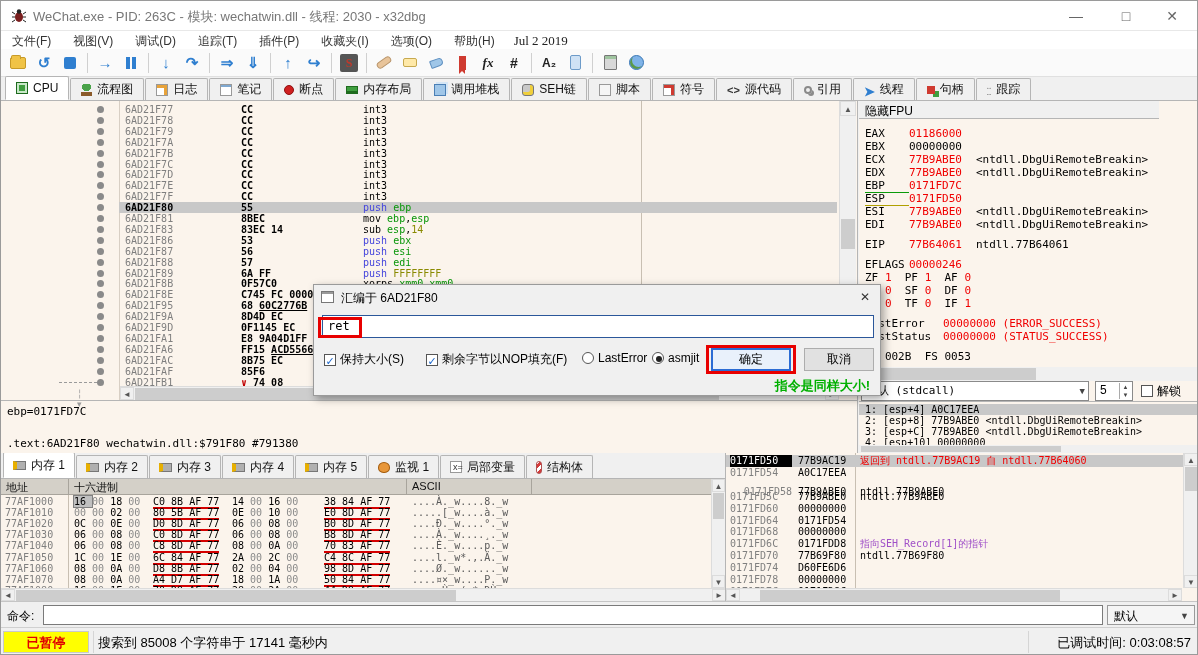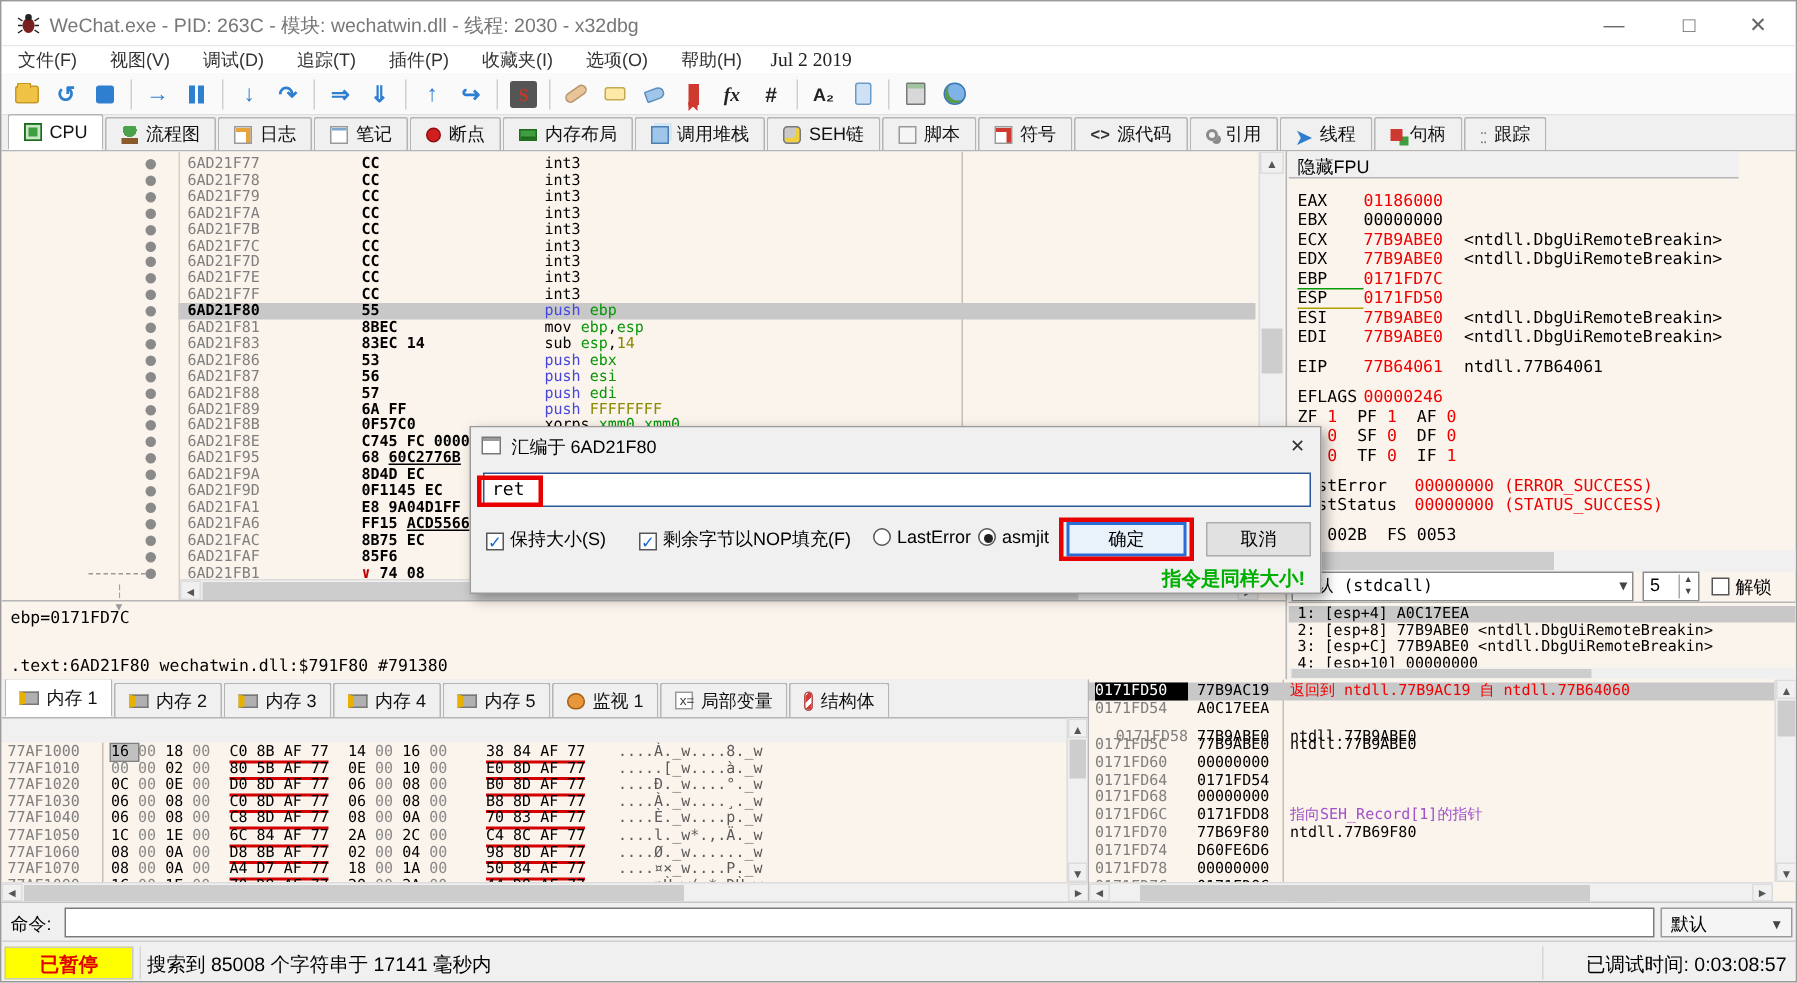--- a/index.html
+++ b/index.html
@@ -568,20 +568,28 @@
       </div>
       <div class="dtab">
         <span class="ticon di-locals">x=</span>
         <span>局部变量</span>
       </div>
       <div class="dtab">
         <span class="ticon di-struct"></span>
         <span>结构体</span>
       </div>
     </div>
+  <div id="dumphead">
+    <span style="left:5px">地址</span>
+    <span style="left:73px">十六进制</span>
+    <span style="left:411px">ASCII</span>
+    <div class="hdr-div" style="left:67px"></div>
+    <div class="hdr-div" style="left:405px"></div>
+    <div class="hdr-div" style="left:530px"></div>
+  </div>
   <div id="dumprows">
       <div class="mrow" style="top: 1px; left: 0px; width: 100%;"><span class="ma">77AF1000</span><span class="mg" style="left: 73px;"><span class=" selbyte">16 </span><span class="b00">00 </span><span>18 </span><span class="b00">00</span></span><span class="mg ptr" style="left: 152px;"><span>C0 </span><span>8B </span><span>AF </span><span>77</span></span><span class="mg" style="left: 231px;"><span>14 </span><span class="b00">00 </span><span>16 </span><span class="b00">00</span></span><span class="mg ptr" style="left: 323px;"><span>38 </span><span>84 </span><span>AF </span><span>77</span></span><span class="masc">....À._w....8._w</span></div>
       <div class="mrow" style="top: 12.1px; left: 0px; width: 100%;"><span class="ma">77AF1010</span><span class="mg" style="left: 73px;"><span class="b00">00 </span><span class="b00">00 </span><span>02 </span><span class="b00">00</span></span><span class="mg ptr" style="left: 152px;"><span>80 </span><span>5B </span><span>AF </span><span>77</span></span><span class="mg" style="left: 231px;"><span>0E </span><span class="b00">00 </span><span>10 </span><span class="b00">00</span></span><span class="mg ptr" style="left: 323px;"><span>E0 </span><span>8D </span><span>AF </span><span>77</span></span><span class="masc">.....[_w....à._w</span></div>
       <div class="mrow" style="top: 23.2px; left: 0px; width: 100%;"><span class="ma">77AF1020</span><span class="mg" style="left: 73px;"><span>0C </span><span class="b00">00 </span><span>0E </span><span class="b00">00</span></span><span class="mg ptr" style="left: 152px;"><span>D0 </span><span>8D </span><span>AF </span><span>77</span></span><span class="mg" style="left: 231px;"><span>06 </span><span class="b00">00 </span><span>08 </span><span class="b00">00</span></span><span class="mg ptr" style="left: 323px;"><span>B0 </span><span>8D </span><span>AF </span><span>77</span></span><span class="masc">....Ð._w....°._w</span></div>
       <div class="mrow" style="top: 34.3px; left: 0px; width: 100%;"><span class="ma">77AF1030</span><span class="mg" style="left: 73px;"><span>06 </span><span class="b00">00 </span><span>08 </span><span class="b00">00</span></span><span class="mg ptr" style="left: 152px;"><span>C0 </span><span>8D </span><span>AF </span><span>77</span></span><span class="mg" style="left: 231px;"><span>06 </span><span class="b00">00 </span><span>08 </span><span class="b00">00</span></span><span class="mg ptr" style="left: 323px;"><span>B8 </span><span>8D </span><span>AF </span><span>77</span></span><span class="masc">....À._w....¸._w</span></div>
       <div class="mrow" style="top: 45.4px; left: 0px; width: 100%;"><span class="ma">77AF1040</span><span class="mg" style="left: 73px;"><span>06 </span><span class="b00">00 </span><span>08 </span><span class="b00">00</span></span><span class="mg ptr" style="left: 152px;"><span>C8 </span><span>8D </span><span>AF </span><span>77</span></span><span class="mg" style="left: 231px;"><span>08 </span><span class="b00">00 </span><span>0A </span><span class="b00">00</span></span><span class="mg ptr" style="left: 323px;"><span>70 </span><span>83 </span><span>AF </span><span>77</span></span><span class="masc">....È._w....p._w</span></div>
       <div class="mrow" style="top: 56.5px; left: 0px; width: 100%;"><span class="ma">77AF1050</span><span class="mg" style="left: 73px;"><span>1C </span><span class="b00">00 </span><span>1E </span><span class="b00">00</span></span><span class="mg ptr" style="left: 152px;"><span>6C </span><span>84 </span><span>AF </span><span>77</span></span><span class="mg" style="left: 231px;"><span>2A </span><span class="b00">00 </span><span>2C </span><span class="b00">00</span></span><span class="mg ptr" style="left: 323px;"><span>C4 </span><span>8C </span><span>AF </span><span>77</span></span><span class="masc">....l._w*.,.Ä._w</span></div>
       <div class="mrow" style="top: 67.6px; left: 0px; width: 100%;"><span class="ma">77AF1060</span><span class="mg" style="left: 73px;"><span>08 </span><span class="b00">00 </span><span>0A </span><span class="b00">00</span></span><span class="mg ptr" style="left: 152px;"><span>D8 </span><span>8B </span><span>AF </span><span>77</span></span><span class="mg" style="left: 231px;"><span>02 </span><span class="b00">00 </span><span>04 </span><span class="b00">00</span></span><span class="mg ptr" style="left: 323px;"><span>98 </span><span>8D </span><span>AF </span><span>77</span></span><span class="masc">....Ø._w......_w</span></div>
       <div class="mrow" style="top: 78.7px; left: 0px; width: 100%;"><span class="ma">77AF1070</span><span class="mg" style="left: 73px;"><span>08 </span><span class="b00">00 </span><span>0A </span><span class="b00">00</span></span><span class="mg ptr" style="left: 152px;"><span>A4 </span><span>D7 </span><span>AF </span><span>77</span></span><span class="mg" style="left: 231px;"><span>18 </span><span class="b00">00 </span><span>1A </span><span class="b00">00</span></span><span class="mg ptr" style="left: 323px;"><span>50 </span><span>84 </span><span>AF </span><span>77</span></span><span class="masc">....¤×_w....P._w</span></div>
       <div class="mrow" style="top: 89.8px; left: 0px; width: 100%;"><span class="ma">77AF1080</span><span class="mg" style="left: 73px;"><span>1C </span><span class="b00">00 </span><span>1E </span><span class="b00">00</span></span><span class="mg ptr" style="left: 152px;"><span>70 </span><span>D9 </span><span>AF </span><span>77</span></span><span class="mg" style="left: 231px;"><span>28 </span><span class="b00">00 </span><span>2A </span><span class="b00">00</span></span><span class="mg ptr" style="left: 323px;"><span>44 </span><span>D9 </span><span>AF </span><span>77</span></span><span class="masc">....pÙ_w(.*.DÙ_w</span></div>

